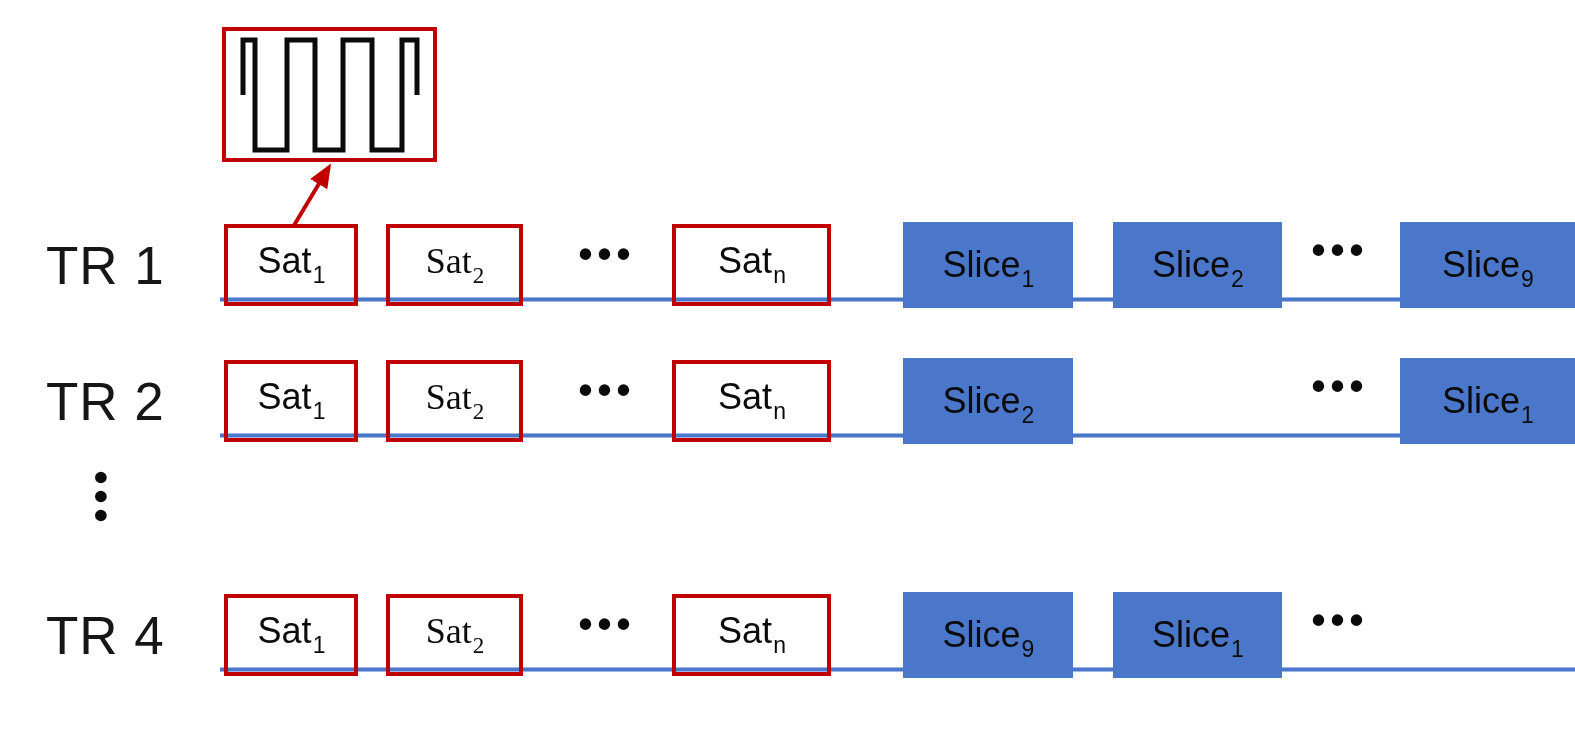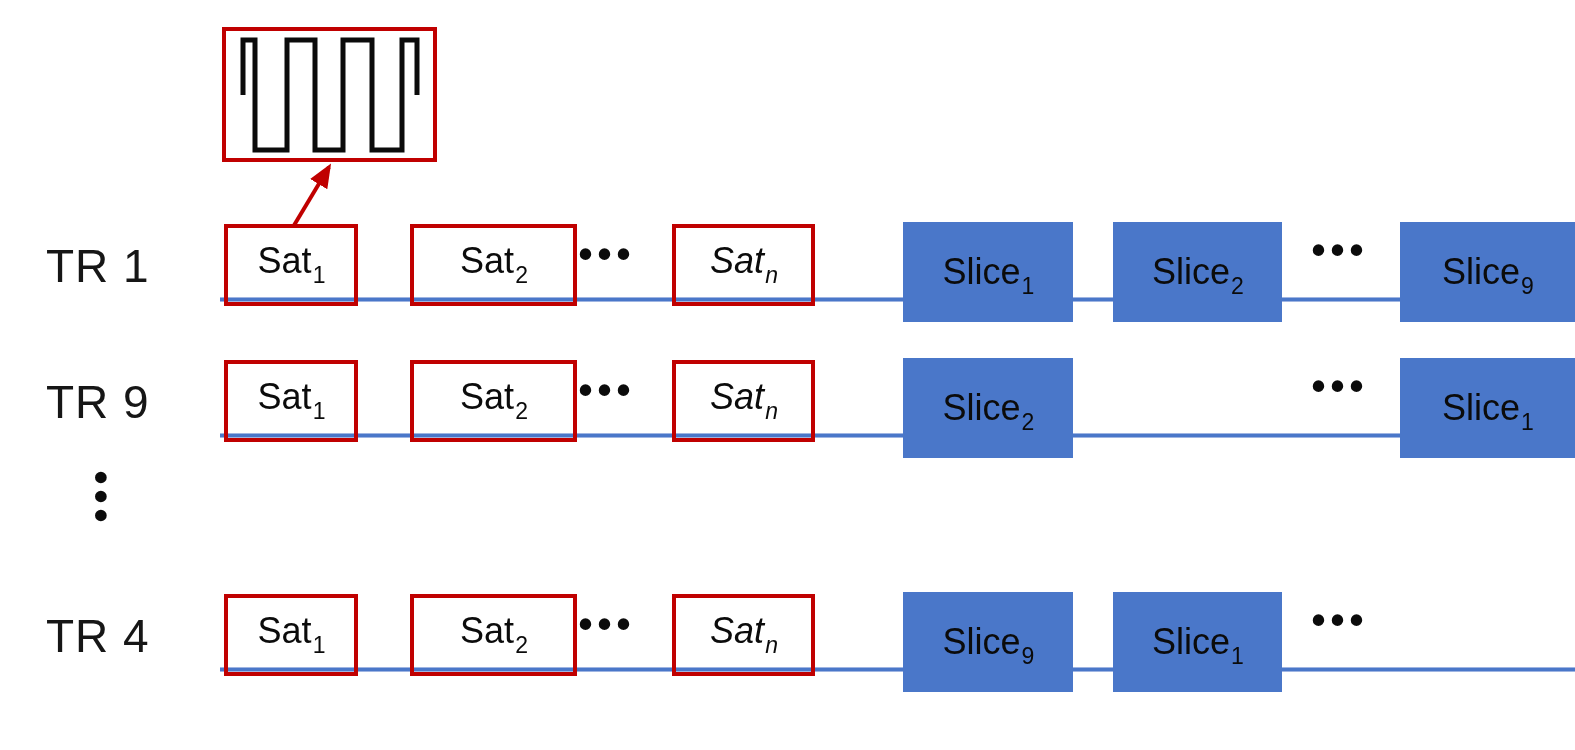--- a/index.html
+++ b/index.html
@@ -5,36 +5,36 @@
   html,body { margin:0; padding:0; background:#ffffff; }
   .canvas {
     position:relative; width:1575px; height:750px; overflow:hidden;
     background:#ffffff; font-family:"Liberation Sans", sans-serif; color:#0b0b0b;
   }
   .row { position:absolute; inset:0; }
   .r1 { --t:224px; } .r2 { --t:360px; } .r3 { --t:594px; }
 
   .tr-label {
     position:absolute; left:46px; top:calc(var(--t) + 12px);
-    font-size:46px; line-height:60px; letter-spacing:1px; color:#161616; white-space:nowrap;
+    font-size:53px; line-height:60px; letter-spacing:1px; color:#161616; white-space:nowrap;
   }
 
   .timeline {
     position:absolute; left:220px; width:1355px; height:5px; z-index:1;
     top:calc(var(--t) + 73px);
     background:linear-gradient(to bottom,#9fb5e2 0 1px,#4a77c9 1px 4px,#9fb5e2 4px 5px);
   }
 
   .box { position:absolute; display:flex; align-items:center; justify-content:center; }
   .sat  { top:var(--t); height:82px; background:#ffffff; }
   .sat::after { content:""; position:absolute; inset:0; border:4px solid #C00000; z-index:2; }
   .sat .box-text { position:relative; z-index:3; padding-bottom:8px; }
-  .s1 { left:224px; width:134px; } .s2 { left:410px; width:167px; } .sn { left:672px; width:143px;font-style:italic; }
+  .s1 { left:224px; width:134px; } .s2 { left:386px; width:137px;font-family:Liberation Serif, serif; } .sn { left:672px; width:159px; }
 
-  .slice { top:calc(var(--t) - 2px); height:100px; background:#4a77c9; z-index:2; }
+  .slice { top:calc(var(--t) - 2px); height:86px; background:#4a77c9; z-index:2; }
   .c1 { left:903px; width:170px; } .c2 { left:1113px; width:169px; } .c9 { left:1400px; width:175px; }
 
   .box-text { font-size:36px; line-height:36px; white-space:nowrap; }
   .box-text sub { font-size:23px; line-height:0; position:relative; top:2px; left:1px; }
 
   .hdots {
     position:absolute; transform:translateX(-50%);
     font-size:40px; font-weight:bold; letter-spacing:5px; line-height:40px; color:#0b0b0b; white-space:nowrap;
   }
   .sat-dots   { left:607px;  top:calc(var(--t) + 10px); }
@@ -94,21 +94,21 @@
       <span class="box-text"><span>Slice</span><sub>2</sub></span>
     </div>
     <div class="hdots slice-dots">•••</div>
     <div class="box slice c9">
       <span class="box-text"><span>Slice</span><sub>9</sub></span>
     </div>
   </div>
 
   <div class="row r2">
     <div class="timeline"></div>
-    <div class="tr-label">TR 9</div>
+    <div class="tr-label">TR 2</div>
     <div class="box sat s1">
       <span class="box-text"><span>Sat</span><sub>1</sub></span>
     </div>
     <div class="box sat s2">
       <span class="box-text"><span>Sat</span><sub>2</sub></span>
     </div>
     <div class="hdots sat-dots">•••</div>
     <div class="box sat sn">
       <span class="box-text"><span>Sat</span><sub>n</sub></span>
     </div>

